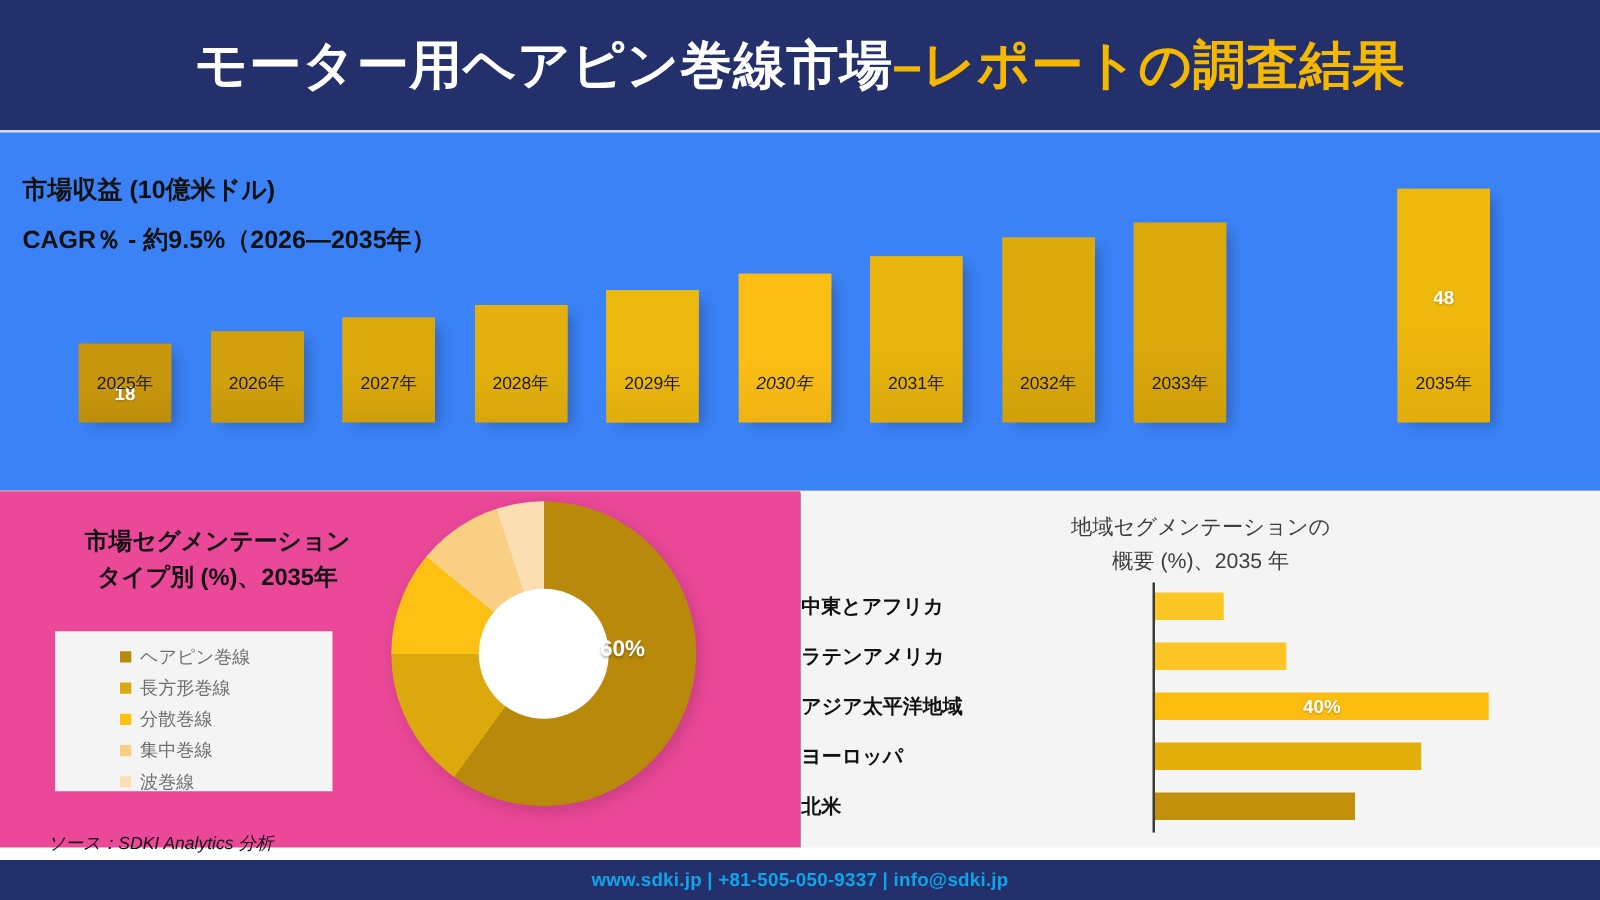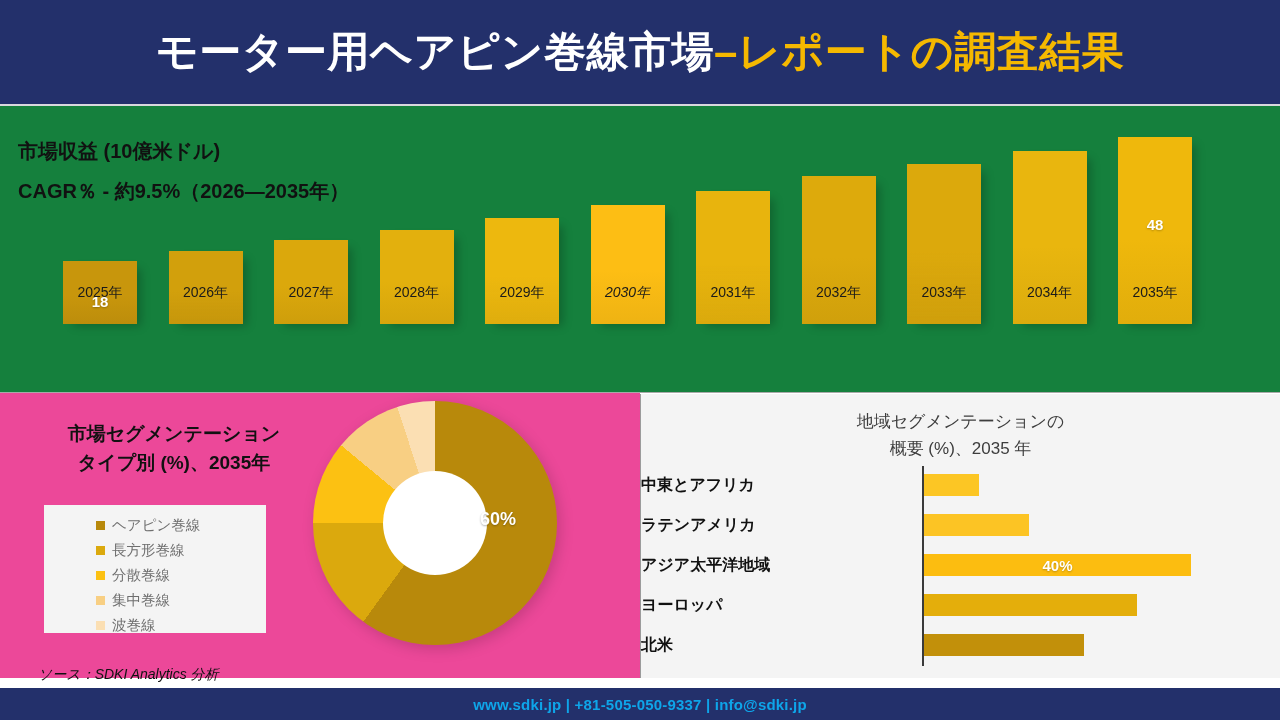--- a/index.html
+++ b/index.html
@@ -30,36 +30,36 @@
   .header-title .ht-gold  { color: #f5b800; }
   .header-rule {
     position: absolute; left: 0; top: 104px; width: 1280px; height: 2px;
     background: #d8d8dd;
   }
 
   
   .top-panel {
     position: absolute; left: 0; top: 106px;
     width: 1280px; height: 286px;
-    background: #15803d;
+    background: #3b82f6;
   }
   .kpi-line1 {
     position: absolute; left: 18px; top: 32px;
     font-size: 20px; font-weight: bold; color: #111111; white-space: nowrap;
   }
   .kpi-line2 {
     position: absolute; left: 18px; top: 72px;
     font-size: 20px; font-weight: bold; color: #111111; white-space: nowrap;
   }
 
   .bars-area {
     position: absolute; left: 0; top: 0; width: 1280px; height: 286px;
   }
   .bar-col {
-    position: absolute; bottom: 68px;
+    position: absolute; bottom: 54px;
     display: flex; flex-direction: column; align-items: center;
   }
   .bar-rect {
     position: relative; width: 100%;
     display: flex; align-items: center; justify-content: center;
     box-shadow: 7px 5px 9px -3px rgba(0,0,0,0.22);
   }
   .bar-value {
     color: #ffffff; font-size: 15px; font-weight: bold;
     text-shadow: 0 1px 2px rgba(0,0,0,0.25);
@@ -220,24 +220,20 @@
           <div class="bar-rect" style="height: 133.267px; background: linear-gradient(rgb(232, 180, 13) 0%, rgb(232, 180, 13) 55%, rgba(0, 0, 0, 0.06) 100%), rgb(232, 180, 13);"></div>
           <div class="bar-label">2031年</div>
         </div>
         <div class="bar-col" style="left: 801.5px; width: 74px; height: 147.733px;">
           <div class="bar-rect" style="height: 147.733px; background: linear-gradient(rgb(221, 170, 12) 0%, rgb(221, 170, 12) 55%, rgba(0, 0, 0, 0.06) 100%), rgb(221, 170, 12);"></div>
           <div class="bar-label">2032年</div>
         </div>
         <div class="bar-col" style="left: 907px; width: 74px; height: 160.133px;">
           <div class="bar-rect" style="height: 160.133px; background: linear-gradient(rgb(220, 169, 12) 0%, rgb(220, 169, 12) 55%, rgba(0, 0, 0, 0.06) 100%), rgb(220, 169, 12);"></div>
           <div class="bar-label">2033年</div>
-        </div>
-        <div class="bar-col" style="left: 1012.5px; width: 74px; height: 172.533px;">
-          <div class="bar-rect" style="height: 172.533px; background: linear-gradient(rgb(233, 182, 14) 0%, rgb(233, 182, 14) 55%, rgba(0, 0, 0, 0.06) 100%), rgb(233, 182, 14);"></div>
-          <div class="bar-label">2034年</div>
         </div>
         <div class="bar-col" style="left: 1118px; width: 74px; height: 187px;">
           <div class="bar-rect" style="height: 187px; background: linear-gradient(rgb(239, 184, 12) 0%, rgb(239, 184, 12) 55%, rgba(0, 0, 0, 0.06) 100%), rgb(239, 184, 12);">
             <span class="bar-value" style="position: absolute; top: 79px;">48</span>
           </div>
           <div class="bar-label">2035年</div>
         </div>
       </div>
   </div>
   <div class="panel-hrule"></div>

